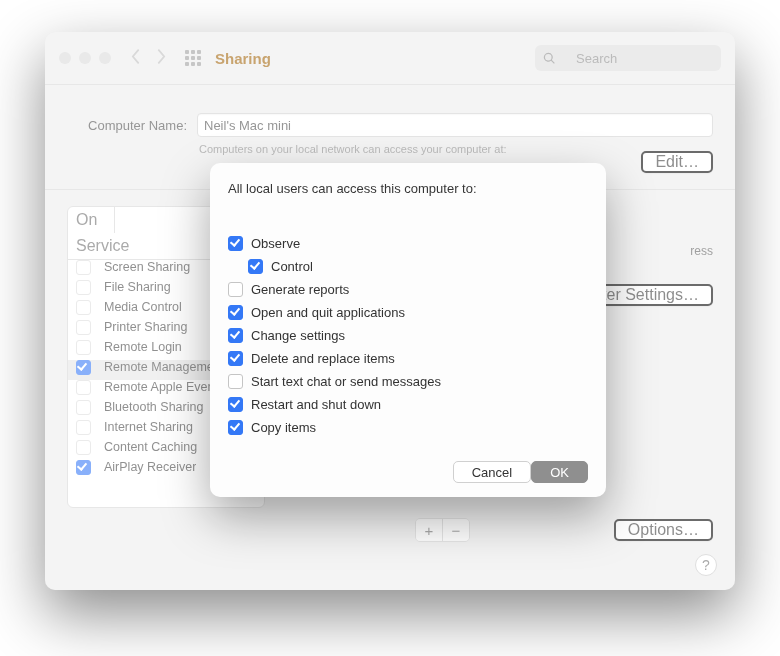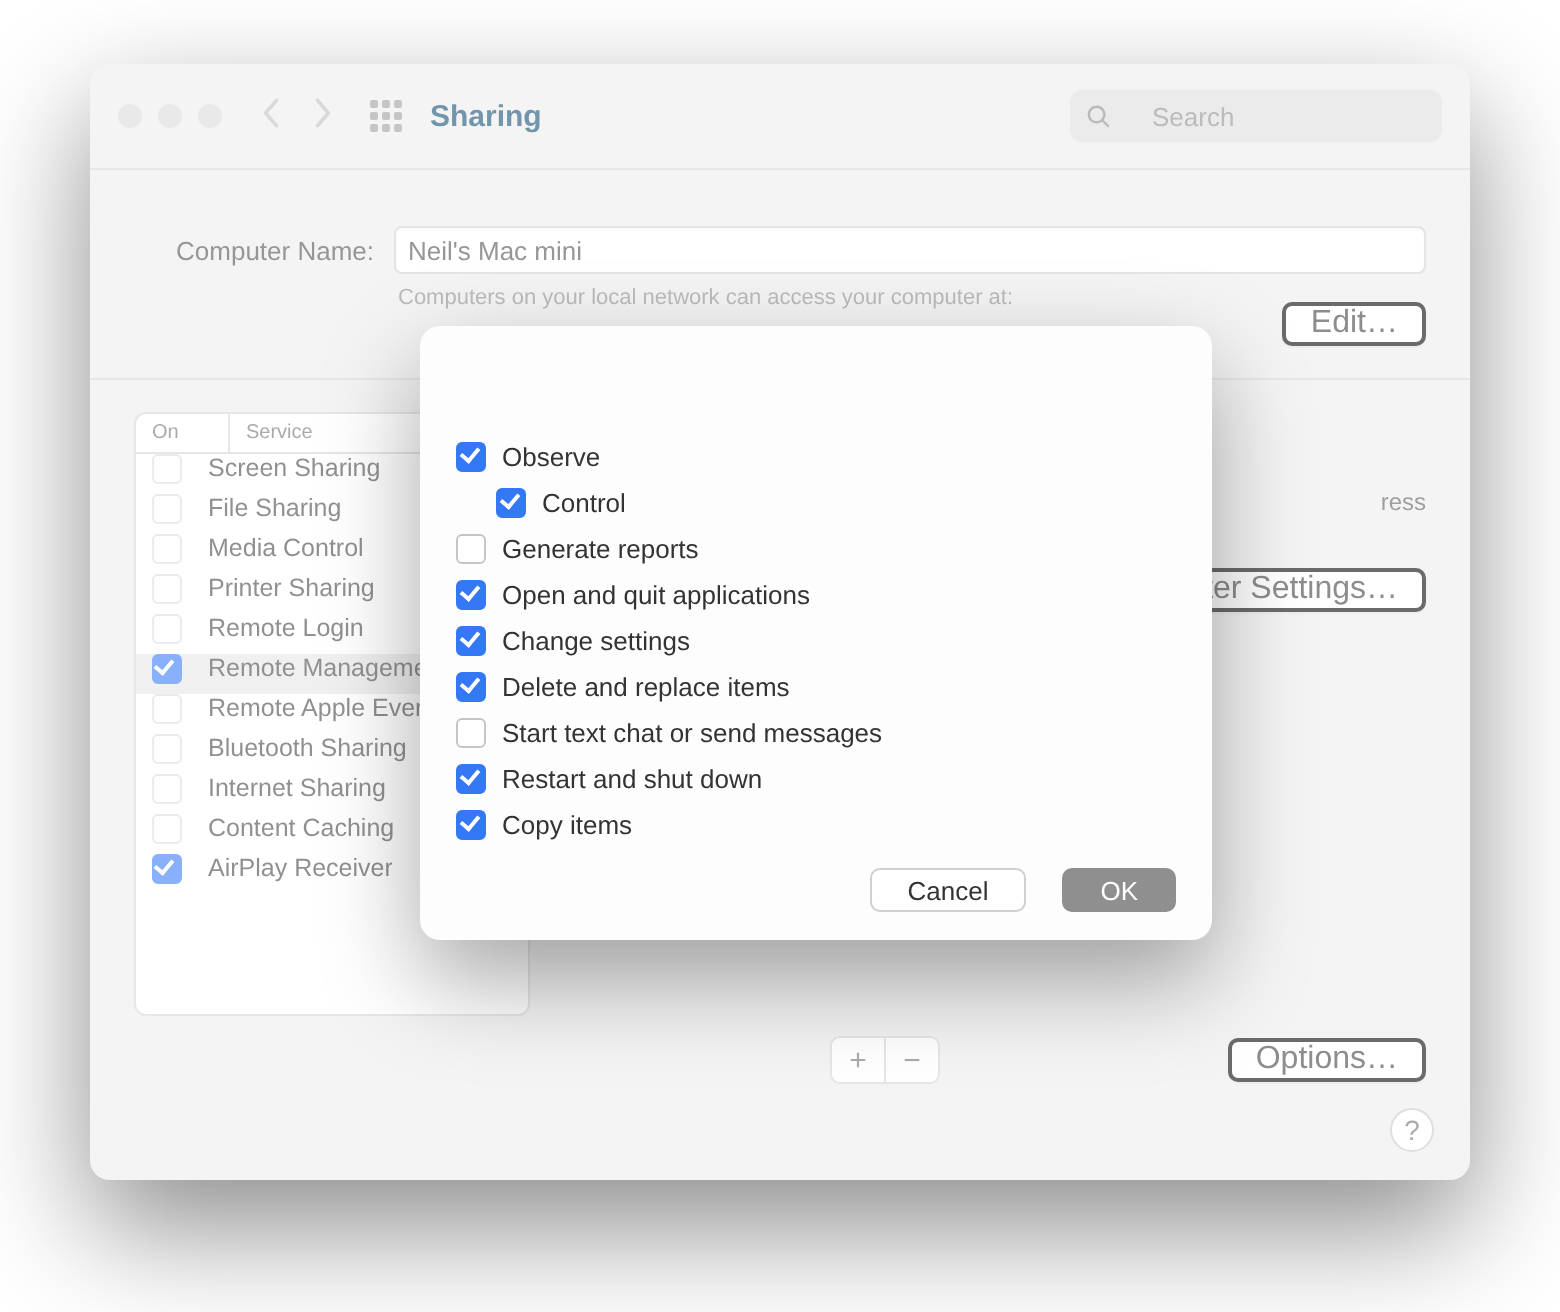--- a/index.html
+++ b/index.html
@@ -53,21 +53,21 @@
   }
   .traffic-lights{display:flex; gap:8px;}
   .tl{width:12px;height:12px;border-radius:50%;background:#d9d9d9;}
   .navbtns{display:flex;gap:6px;color:#bdbdbd;font-size:18px;}
   .navbtn{width:20px;text-align:center;}
   .grid-icon{
     width:16px;height:16px;
     display:grid;grid-template-columns:repeat(3,4px);grid-template-rows:repeat(3,4px);gap:2px;
   }
   .grid-icon span{background:#9d9d9d;border-radius:1px;}
-  .title{font-weight:600;font-size:15px;color:#0c4a6e;}
+  .title{font-weight:600;font-size:15px;color:#a16207;}
   .spacer{flex:1;}
   .search{
     background:var(--search-bg);
     border-radius:6px;
     height:26px;width:170px;
     display:flex;align-items:center;padding:0 8px;gap:20px;
     color:#8a8a8a;
   }
   .search svg{width:13px;height:13px;fill:#8a8a8a;}
   .content{padding:28px 22px 18px 22px;}
@@ -86,21 +86,21 @@
     box-shadow:0 1px 1px rgba(0,0,0,0.05);
     display:inline-flex;align-items:center;
   }
   .hr{border:0;border-top:1px solid var(--divider);margin:16px -22px;}
   .split{display:flex;gap:20px;}
   .services-panel{
     width:196px;height:300px;
     background:var(--panel);border:1px solid var(--divider);border-radius:6px;
     overflow:hidden;
   }
-  .services-head{display:flex;border-bottom:1px solid var(--divider);font-size:10px;color:#6d6d6d;}
+  .services-head{display:flex;border-bottom:1px solid var(--divider);font-size:16px;color:#6d6d6d;flex-direction:column;}
   .services-head div{padding:4px 8px;}
   .sh-on{width:30px;border-right:1px solid var(--divider);}
   .service-item{display:flex;align-items:flex-start;height:20px;font-size:12.5px;color:#414141;}
   .si-on{width:30px;display:flex;justify-content:center;}
   .si-name{padding-left:6px;white-space:nowrap;overflow:hidden;}
   .service-item.selected{background:#e5e5e5;}
   .cb{
     width:13px;height:13px;border-radius:3px;border:1px solid #c5c5c5;background:#fff;
     position:relative;flex:0 0 13px;
   }
@@ -137,21 +137,21 @@
     background:#fdfdfd;
     border-radius:10px;
     box-shadow:var(--shadow-modal);
     padding:18px 18px 14px 18px;
     z-index:10;
   }
   .sheet-title{font-size:13px;color:#363636;margin-bottom:8px;}
   .perm-list{display:flex;flex-direction:column;gap:8px;margin-top:40px;}
   .perm{display:flex;align-items:center;gap:8px;font-size:13px;color:#333;}
   .perm.indent{margin-left:20px;}
-  .sheet-actions{display:flex;justify-content:flex-end;gap:18px;margin-top:14px;}
+  .sheet-actions{display:flex;justify-content:flex-end;gap:0;margin-top:26px;}
   .btn{
     height:22px;border-radius:5px;padding:0 18px;font-size:13px;
     display:inline-flex;align-items:center;justify-content:center;
     border:1px solid #d0d0d0;background:#fff;color:#333;
   }
   .btn.primary{background:var(--btn-ok-bg);color:#fff;border-color:var(--btn-ok-bg);}
 </style>
 </head>
 <body>
 
@@ -299,20 +299,21 @@
       <button class="push-btn options-btn">Options…</button>
     </div>
   </div>
 
   <div class="help">?</div>
 
   <div class="dim-overlay"></div>
 </div>
 
 <div class="sheet">
+  <div class="sheet-title">All local users can access this computer to:</div>
   <div class="perm-list" id="perm-list">
       <div class="perm">
         <div class="cb checked"></div>
         <span>Observe</span>
       </div>
       <div class="perm indent">
         <div class="cb checked"></div>
         <span>Control</span>
       </div>
       <div class="perm">

